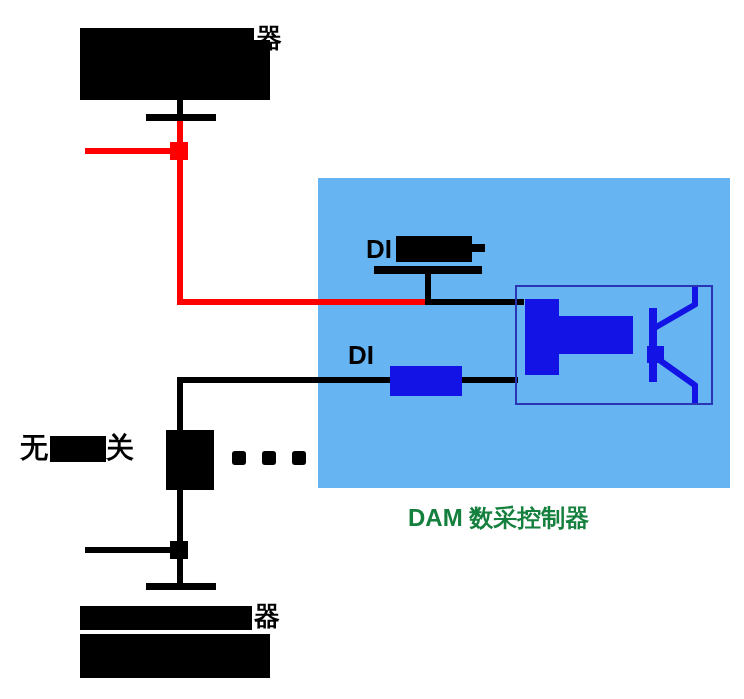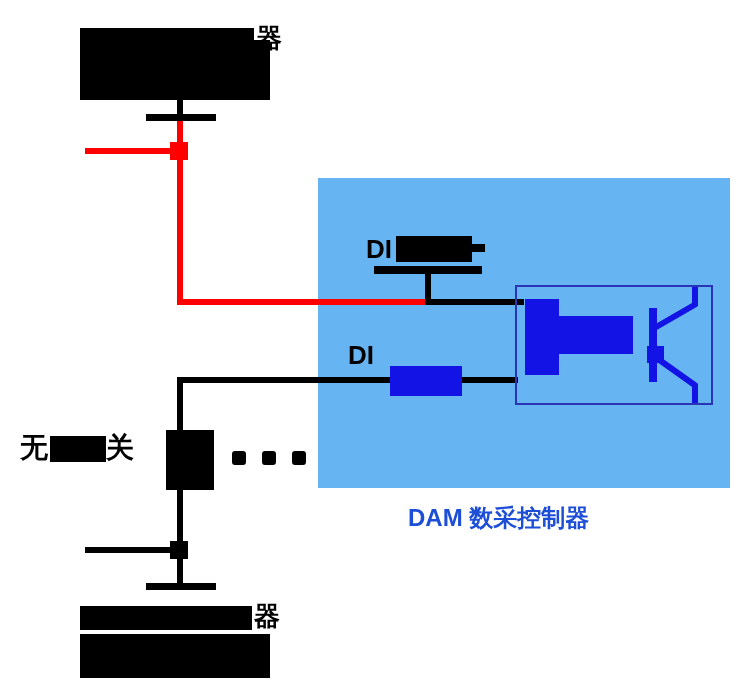--- a/index.html
+++ b/index.html
@@ -11,21 +11,21 @@
   .blk{background:#000000;}
   .red{background:#ff0000;}
   .comp-blue{background:#1313e6;}
   .panel{
     background:#66b5f2;
   }
   .cjk{
     color:#000000;font-weight:700;line-height:1;white-space:nowrap;
   }
   .ctrl-label{
-    color:#1d4ed8;font-weight:700;font-size:24px;line-height:1;white-space:nowrap;text-align:right;
+    color:#15803d;font-weight:700;font-size:24px;line-height:1;white-space:nowrap;text-align:right;
   }
   .dot{
     background:#000000;border-radius:3px;
   }
 </style>
 </head>
 <body>
 
 <div id="stage">
 

